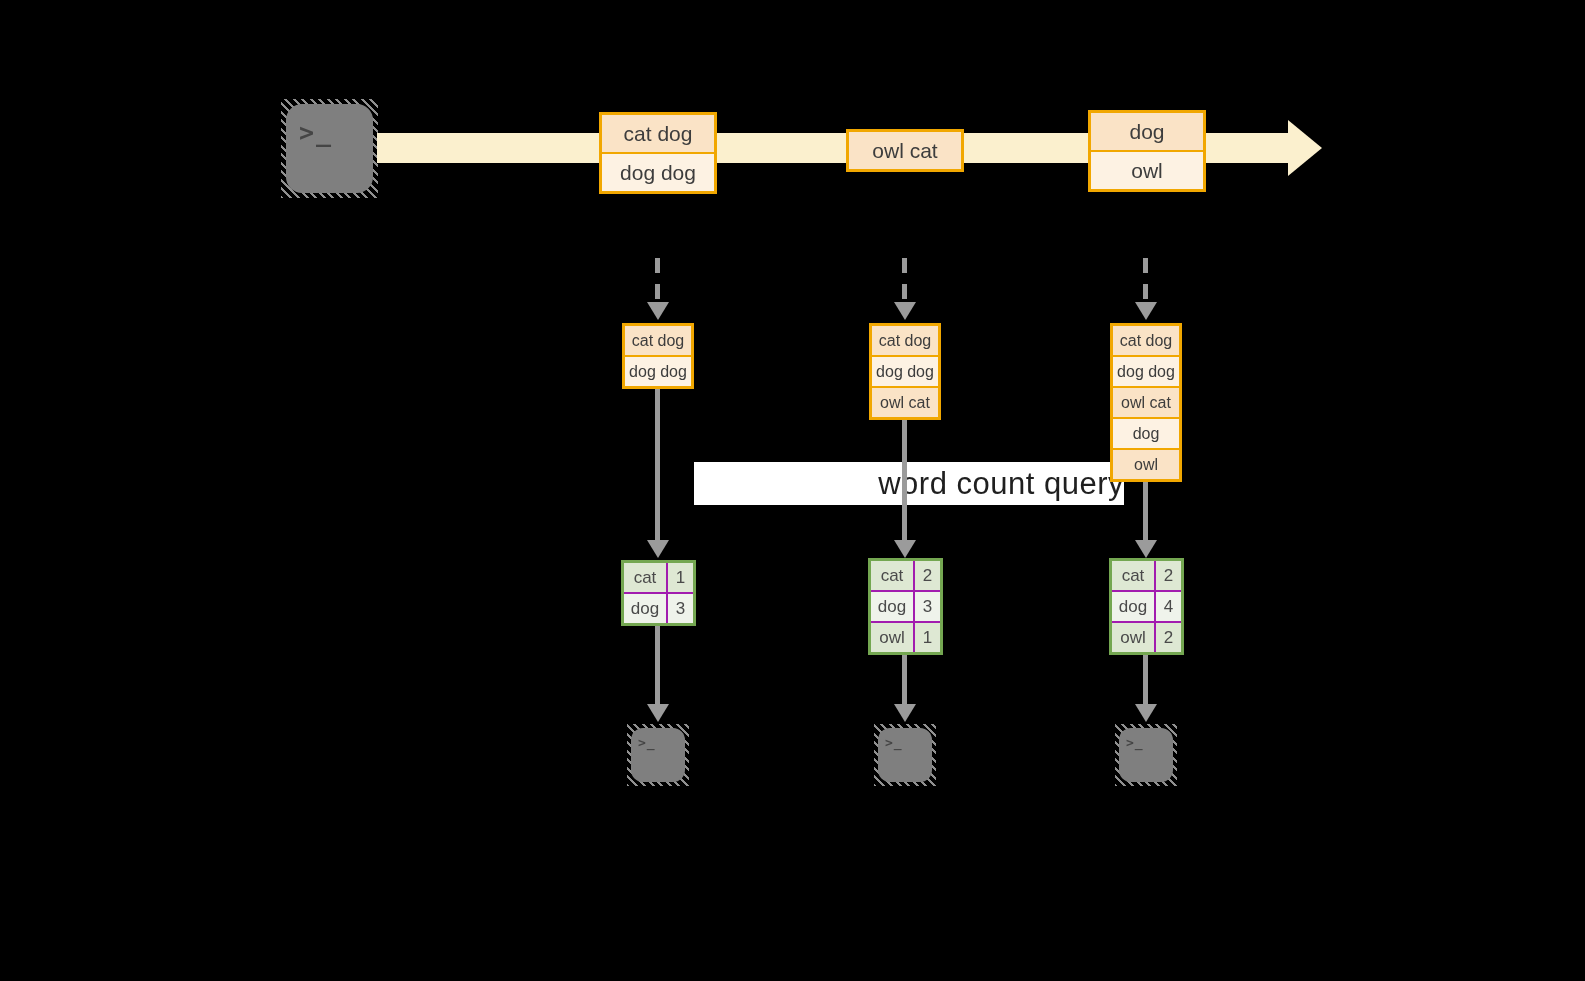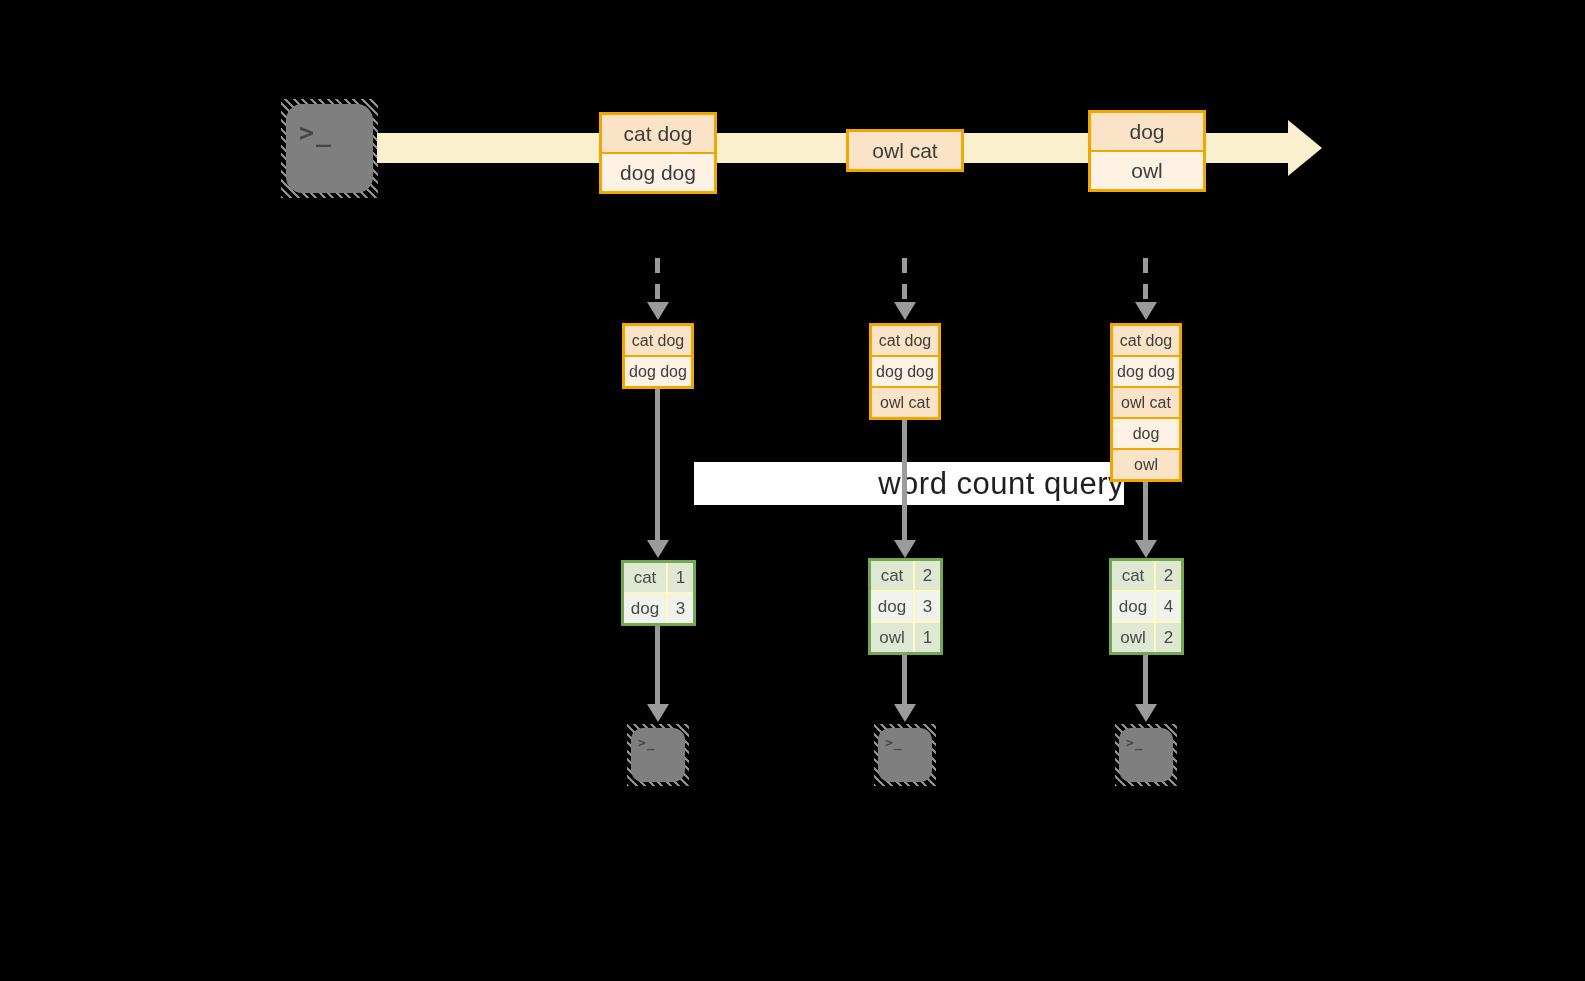--- a/index.html
+++ b/index.html
@@ -61,21 +61,21 @@
 
   
   .query-band{
     background:var(--query-bg);z-index:1;
     display:flex;align-items:center;justify-content:flex-end;
   }
   .query-text{font-size:31px;color:var(--query-text);letter-spacing:0.5px;}
 
   
   .count-table{
-    border:3px solid var(--accent-green);background:#fef9c3;z-index:3;
+    border:3px solid var(--accent-green);background:#a21caf;z-index:3;
     display:grid;grid-template-columns:42px 25px;grid-auto-rows:29px;gap:2px;
   }
   .count-cell{
     display:flex;align-items:center;justify-content:center;
     font-size:17px;color:#4a4a4a;background:var(--sage-fill);
   }
   .count-table .count-cell:nth-child(4n+3),
   .count-table .count-cell:nth-child(4n+4){background:var(--sage-light-fill);}
 </style>
 </head>

